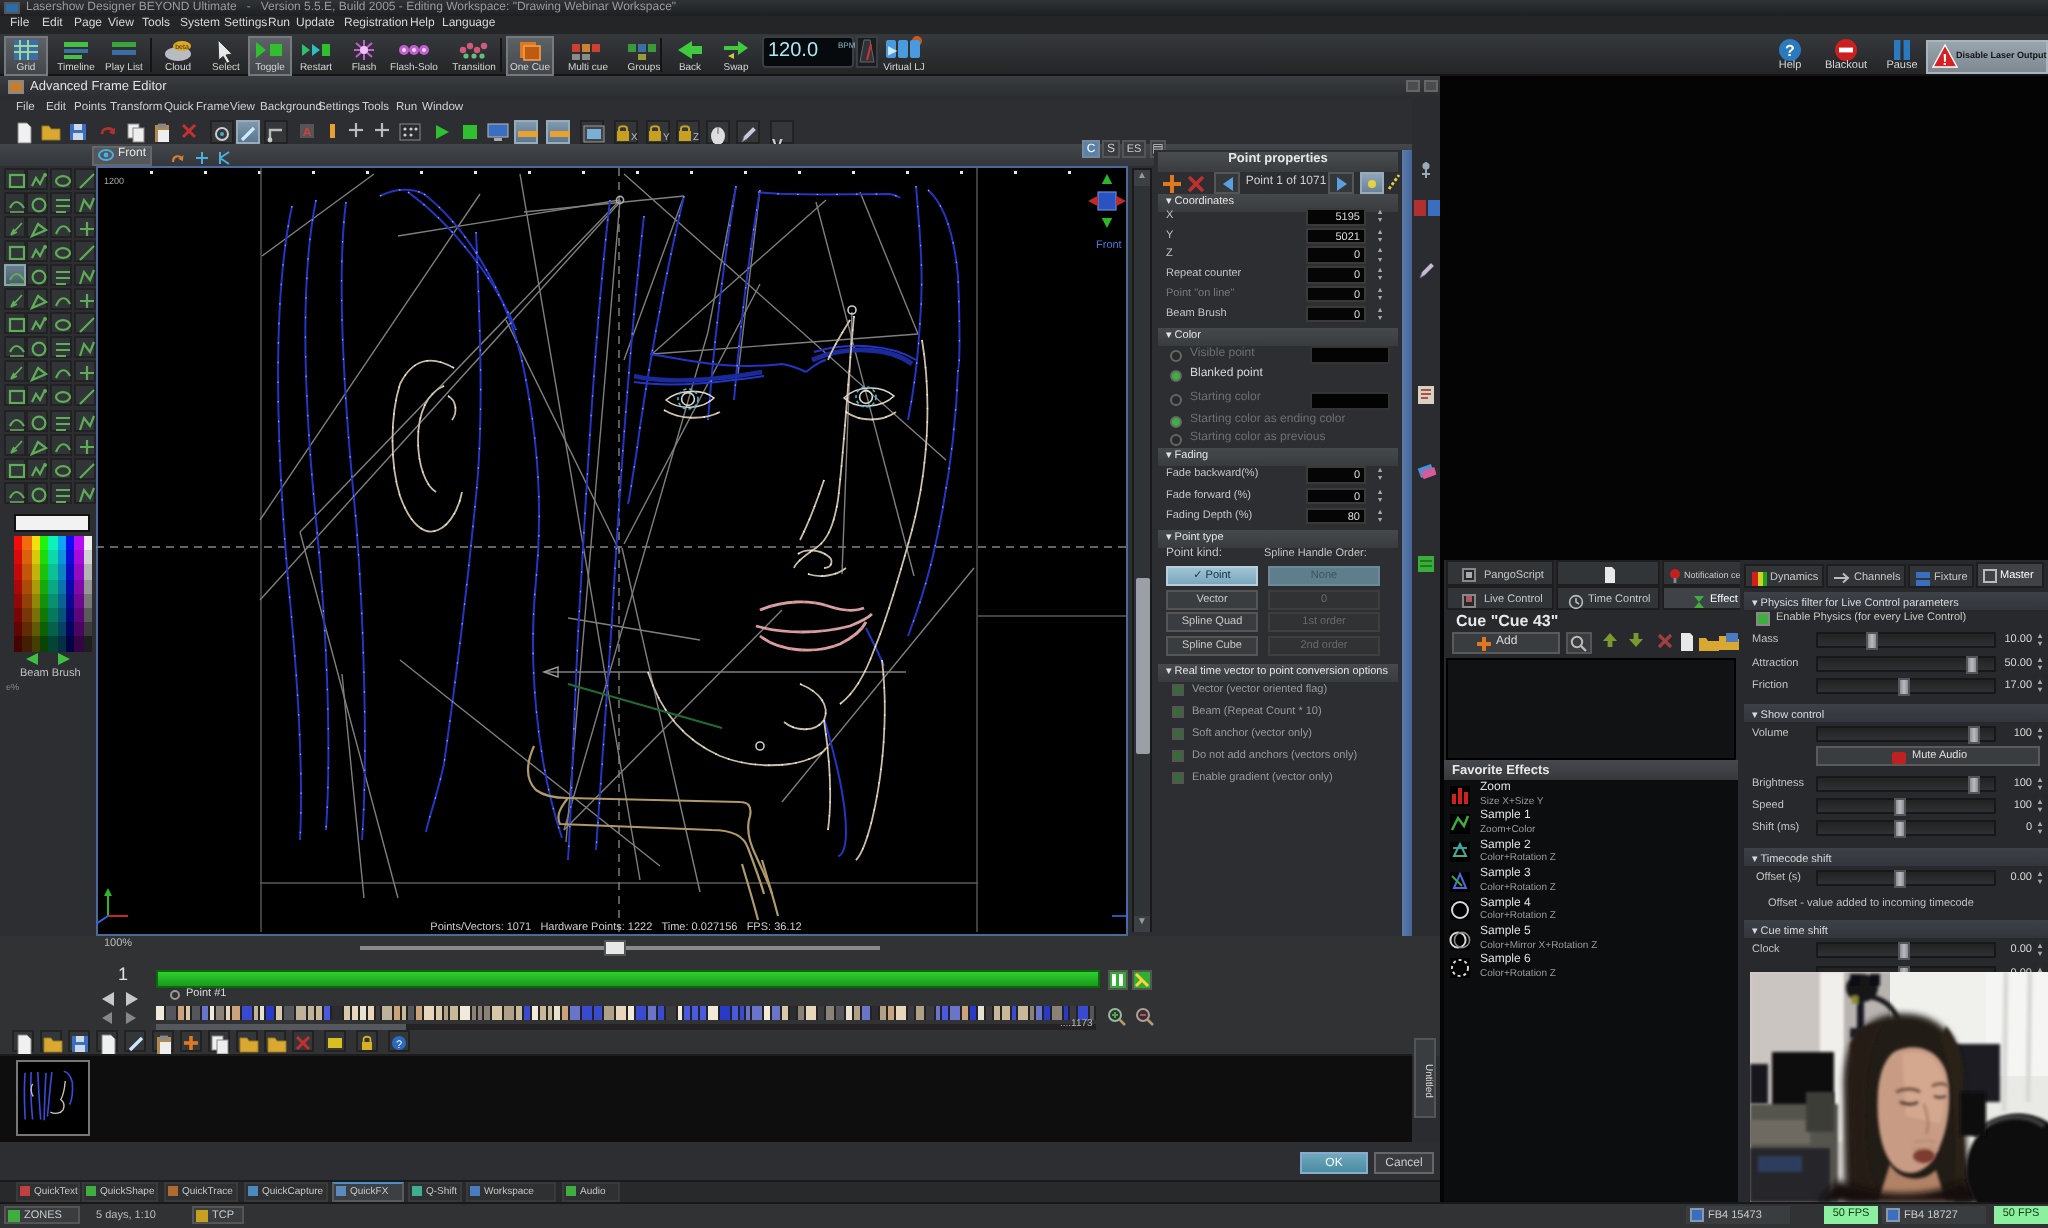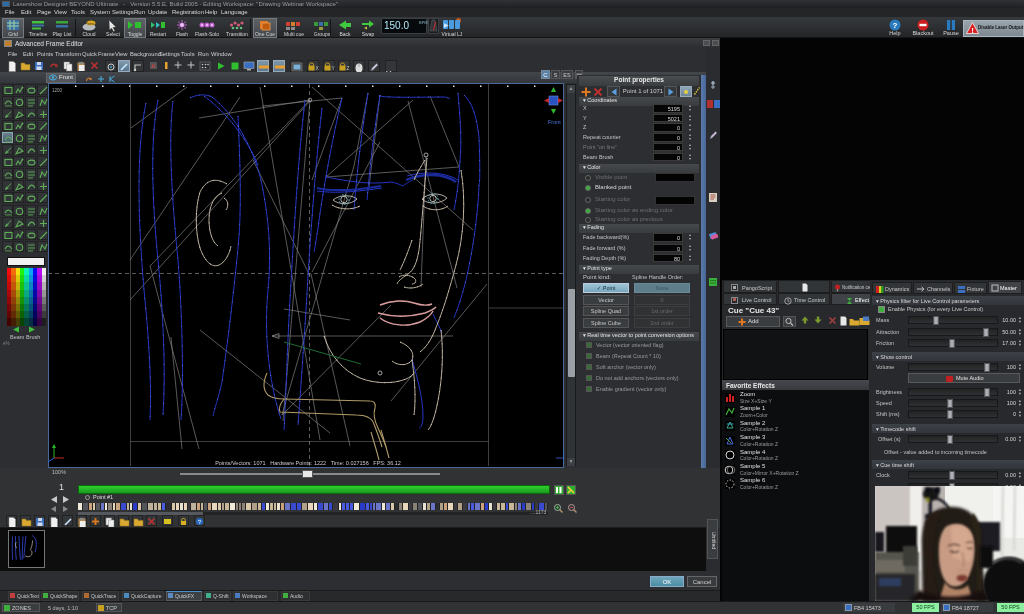--- a/index.html
+++ b/index.html
@@ -178,21 +178,21 @@
 <div style="left:329px;top:31px;width:32px;height:7px;font-size:5px;color:#d5d5d5;text-align:center;">Back</div>
 <div style="left:357px;top:17.5px;width:22px;height:20px;"></div>
 <div style="left:357px;top:18.5px;width:22px;height:12px;text-align:center;">
     <svg width="16" height="12" style="position:relative;display:block;margin:0 auto">
       <path d="M2,4 L9,4 L9,1.5 L14,5 L9,8.5 L9,6 L2,6 Z" fill="#3fca3f"></path>
       <path d="M14,8 L7,8 L7,10.5 L4,9 7,7.5 L7,8 Z" fill="#caca3f"></path>
     </svg>
   </div>
 <div style="left:352px;top:31px;width:32px;height:7px;font-size:5px;color:#d5d5d5;text-align:center;">Swap</div>
 <div style="left:381px;top:18px;width:46px;height:16px;background:#060a0c;border:1px solid #3a3f44;border-radius:2px;"></div>
-<div class="t" style="left:384px;top:20px;width:40px;height:13px;font-size:10px;color:#aee8f6;">150.0</div>
+<div class="t" style="left:384px;top:20px;width:40px;height:13px;font-size:10px;color:#aee8f6;">120.0</div>
 <div class="t" style="left:419px;top:20px;width:10px;height:5px;font-size:4px;color:#8ab8c8;">BPM</div>
 <div style="left:428px;top:18px;width:11px;height:16px;background:#1a1c1e;border:1px solid #3a3f44;text-align:center;">
     <svg width="9" height="14" style="position:relative;display:block;margin:0 auto">
       <path d="M3,1 L6,1 L8,12 L1,12 Z" fill="#30343a" stroke="#666" stroke-width="0.5"></path>
       <line x1="4.5" y1="11" x2="6.5" y2="3" stroke="#d03030" stroke-width="1"></line>
     </svg>
   </div>
 <div style="left:440px;top:17.5px;width:24px;height:20px;"></div>
 <div style="left:440px;top:18.5px;width:24px;height:12px;text-align:center;">
     <svg width="20" height="11" style="position:relative;display:block;margin:0 auto">

